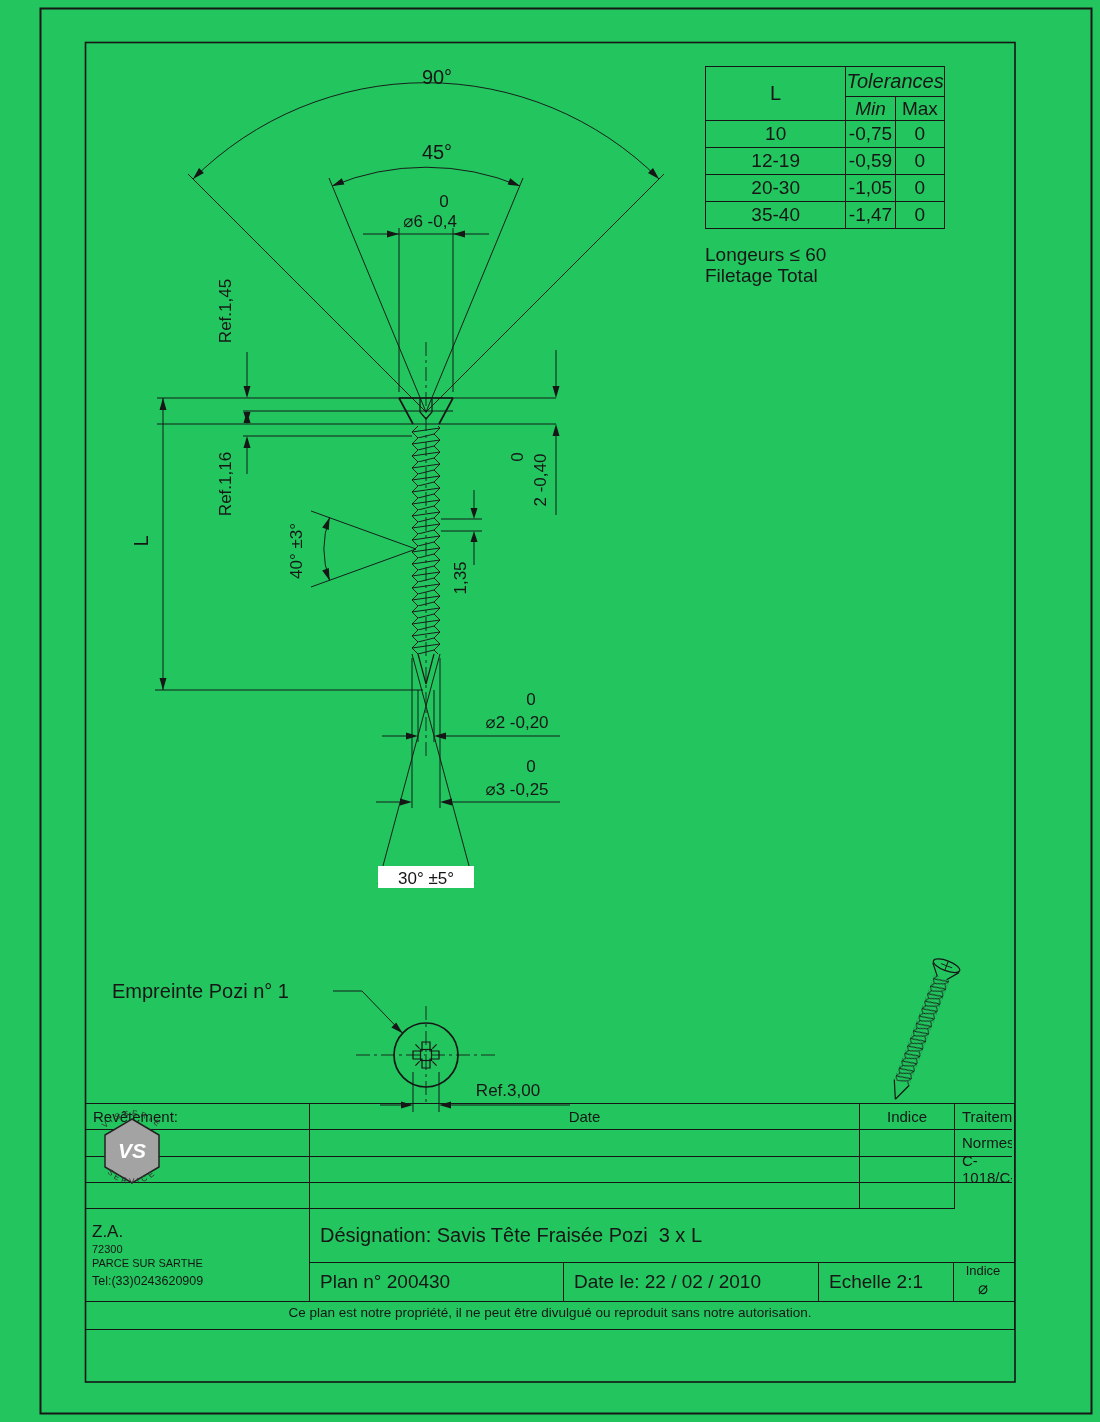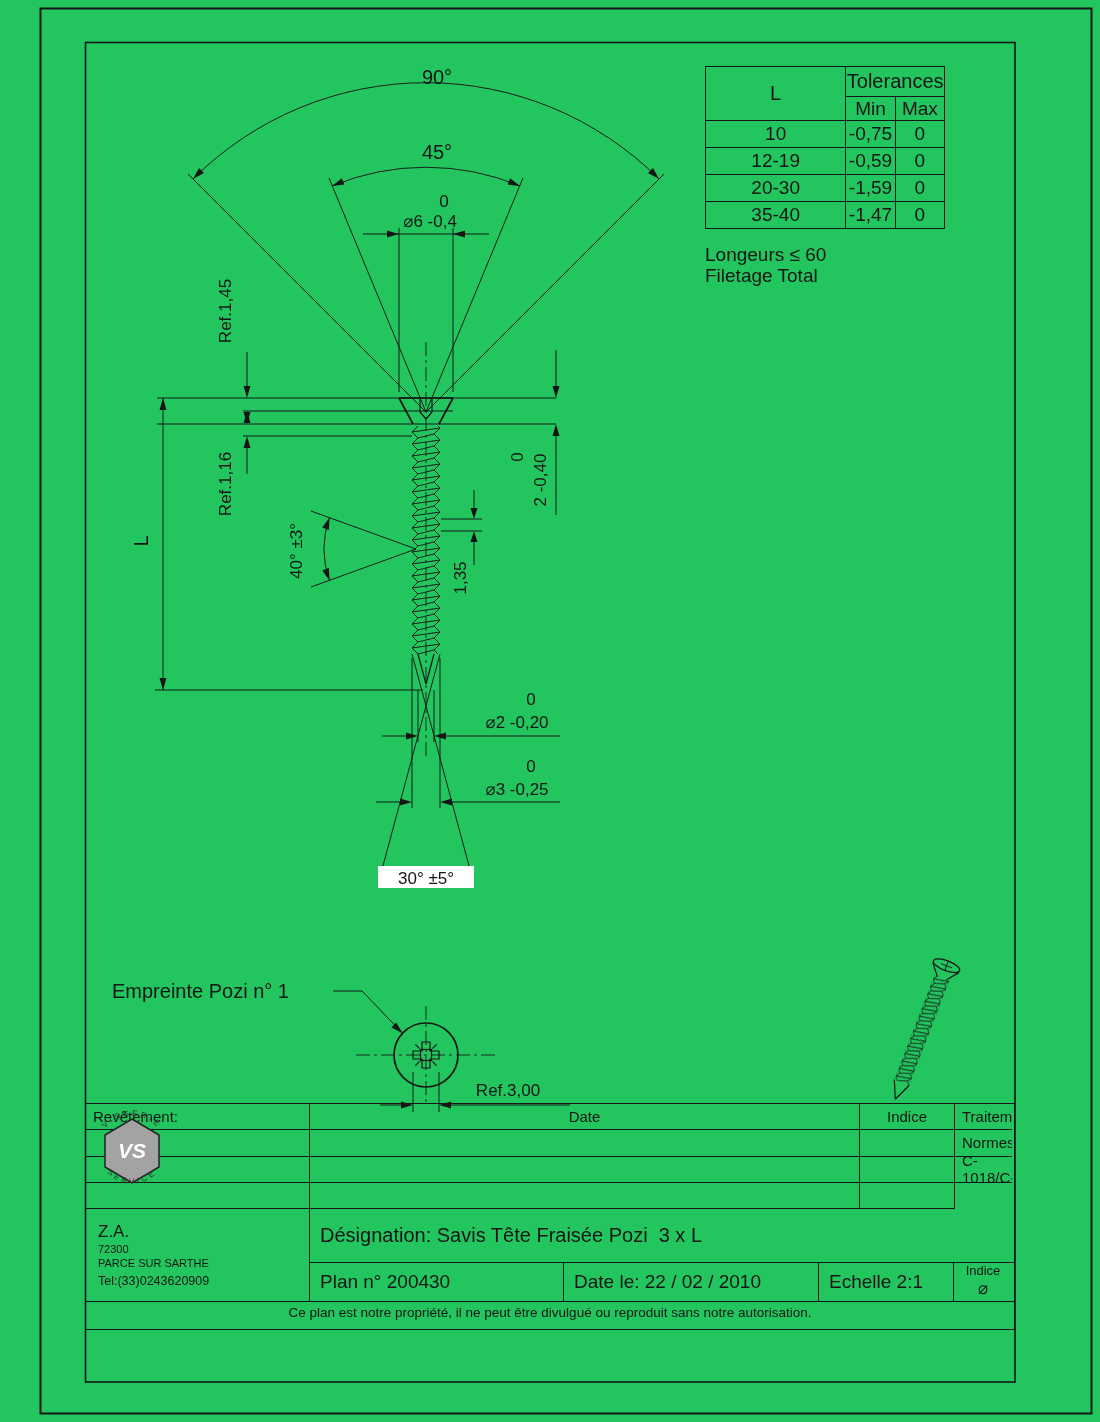--- a/index.html
+++ b/index.html
@@ -14,35 +14,35 @@
   .ar  {fill:#161616;stroke:none;}
   .mask{fill:#ffffff;stroke:none;}
   text.d   {font-family:"Liberation Sans","DejaVu Sans",sans-serif;font-size:17px;fill:#161616;}
   text.big {font-family:"Liberation Sans","DejaVu Sans",sans-serif;font-size:20px;fill:#161616;}
   text.arc {font-family:"Liberation Sans","DejaVu Sans",sans-serif;font-size:8px;letter-spacing:3px;fill:#333;}
   text.vs  {font-family:"Liberation Sans","DejaVu Sans",sans-serif;font-size:21px;font-weight:bold;font-style:italic;fill:#fff;}
   
   #tol{position:absolute;left:705px;top:66px;width:242px;}
   #tol table{border-collapse:collapse;width:240px;table-layout:fixed;}
   #tol td{border:1.7px solid #161616;text-align:center;font-size:19px;padding:0;}
-  #tol .c1{width:100px;} #tol .c2{width:70px;} #tol .c3{width:68px;}
+  #tol .c1{width:100px;} #tol .c2{width:70px;font-style:italic;} #tol .c3{width:68px;}
   #tol tr.h1 td{height:29px;font-size:20px;}
   #tol tr.h2 td{height:23px;}
   #tol tr.dr td{height:26px;}
   #tol .note{margin-top:15px;font-size:19px;line-height:1.12;}
   
   #tb{position:absolute;left:85px;top:1103px;width:930px;height:227px;border:1.7px solid #161616;box-sizing:border-box;font-size:15px;}
   .tbg{display:grid;grid-template-columns:224px 550px 95px 57px;}
   .tbg .c{border-right:1.4px solid #161616;border-bottom:1.4px solid #161616;height:26.3px;box-sizing:border-box;
           display:flex;align-items:center;padding:0 7px;overflow:hidden;}
   .tbg .c:nth-child(4n){border-right:none;}
   .tbg .ctr{justify-content:center;padding:0;}
   #tb .main{display:flex;height:92px;}
   #tb .logocell{width:224px;border-right:1.4px solid #161616;box-sizing:border-box;display:flex;align-items:center;}
-  #tb .addr{font-size:11px;line-height:1.25;margin-left:12px;}
+  #tb .addr{font-size:11px;line-height:1.25;margin-left:6px;}
   #tb .addr .za{font-size:17px;margin-bottom:1px;}
   #tb .addr .tel{font-size:12.5px;margin-top:3px;}
   #tb .rightcol{flex:1;display:flex;flex-direction:column;text-align:center;}
   #tb .desig{height:54px;border-bottom:1.4px solid #161616;box-sizing:border-box;display:flex;align-items:center;
              padding-left:10px;font-size:20px;white-space:pre;}
   #tb .browL{flex:1;display:flex;}
   #tb .browL > div{border-right:1.4px solid #161616;box-sizing:border-box;display:flex;align-items:center;padding-left:10px;font-size:19px;}
   #tb .plan{width:254px;} #tb .dateval{width:255px;} #tb .ech{width:135px;}
   #tb .ind{width:58px;border-right:none !important;flex-direction:column;justify-content:flex-start;padding:1px 0 0 0 !important;align-items:center;}
   #tb .ind .il{font-size:13px;line-height:1.1;}
@@ -242,21 +242,21 @@
       <td>-0,75</td>
       <td>0</td>
     </tr>
     <tr class="dr">
       <td>12-19</td>
       <td>-0,59</td>
       <td>0</td>
     </tr>
     <tr class="dr">
       <td>20-30</td>
-      <td>-1,59</td>
+      <td>-1,05</td>
       <td>0</td>
     </tr>
     <tr class="dr">
       <td>35-40</td>
       <td>-1,47</td>
       <td>0</td>
     </tr>
   </tbody>
       </table>
   <div class="note">

